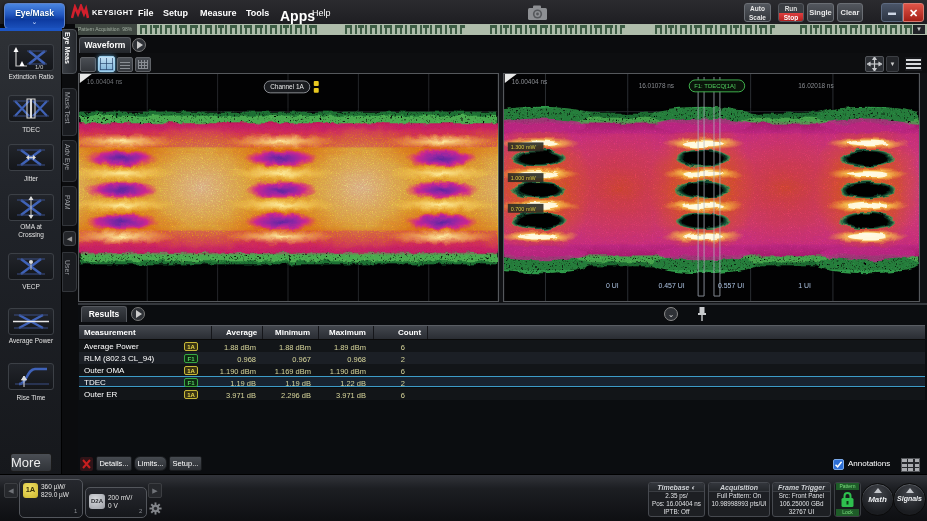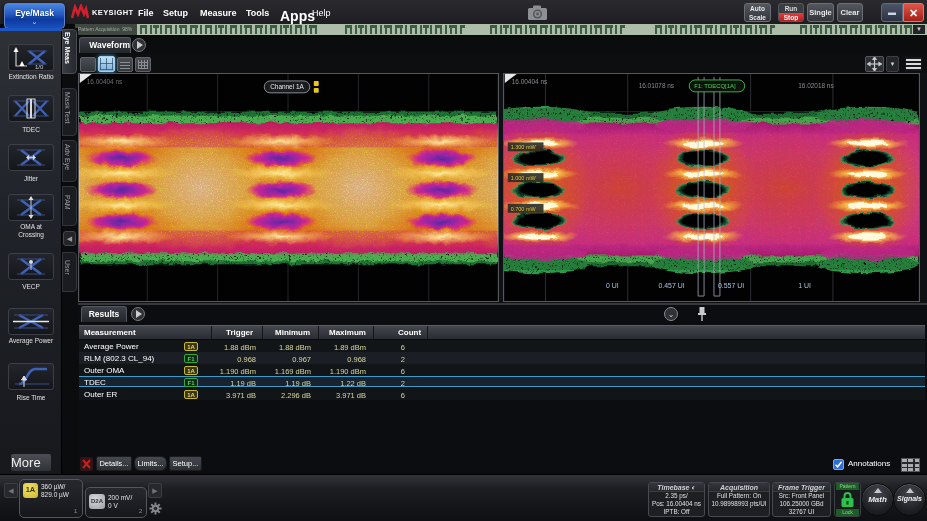--- a/index.html
+++ b/index.html
@@ -148,21 +148,21 @@
   <path d="M10 20 C18 20 18 5 26 5 L38 5" stroke="#3f62b8" stroke-width="2.5" fill="none"></path>
   <path d="M6 20 H40" stroke="#3a4f86" stroke-width="1"></path>
   <path d="M15 23 V12 M15 12 l2.5 4 h-5 Z" stroke="#ddd" stroke-width="1" fill="#ddd"></path>
  </svg>
 </div>
 <div class="slabel" style="top:394px;">Rise Time</div>
 
 <div class="abs" style="left:10px;top:453px;width:42px;height:19px;border-radius:3px;background:linear-gradient(#4a4e54,#303338);border:1px solid #1a1a1a;color:#eee;font-size:13px;text-align:left;line-height:18px;">More (1/3)</div>
 
 <div class="abs" style="left:78px;top:36px;width:849px;height:17px;background:#0b0c0e;"></div>
-<div class="abs" style="left:79px;top:37px;width:52px;height:16px;background:linear-gradient(#3c4046,#22252a);border:1px solid #55585e;border-bottom:none;border-radius:3px 3px 0 0;color:#fff;font-size:8.5px;font-weight:bold;text-align:right;line-height:15px;">Waveform</div>
+<div class="abs" style="left:79px;top:37px;width:52px;height:16px;background:linear-gradient(#3c4046,#22252a);border:1px solid #55585e;border-bottom:none;border-radius:3px 3px 0 0;color:#fff;font-size:8.5px;font-weight:bold;text-align:center;line-height:15px;">Waveform</div>
 <div class="abs" style="left:132px;top:38px;width:14px;height:14px;border-radius:50%;background:#2e3136;border:1px solid #777;"></div>
 <div class="abs" style="left:137px;top:41px;width:0;height:0;border-left:6px solid #ccc;border-top:4px solid rgba(0,0,0,0);border-bottom:4px solid rgba(0,0,0,0);"></div>
 
 <div class="abs" style="left:78px;top:53px;width:849px;height:20px;background:#0d0e10;"></div>
 <div class="abs" style="left:80px;top:57px;width:16px;height:15px;background:linear-gradient(#4a4e54,#33363b);border:1px solid #606368;border-radius:2px;"></div>
 <div class="abs" style="left:98px;top:56px;width:17px;height:16px;background:linear-gradient(#c2e0f4,#7fb2d8);border:1px solid #9fd0ec;border-radius:2px;
   box-shadow:0 0 4px #5aa0d0;"></div>
 <div class="abs" style="left:100px;top:58px;width:13px;height:12px;background:
   repeating-linear-gradient(0deg,rgba(40,70,110,0.7) 0 1px,rgba(0,0,0,0) 1px 6px),
   repeating-linear-gradient(90deg,rgba(40,70,110,0.7) 0 1px,rgba(0,0,0,0) 1px 6px);"></div>
@@ -507,21 +507,21 @@
 .hsep{ position:absolute; top:326px; width:1px; height:13px; background:#15161a; }
 .row{ position:absolute; left:79px; width:846px; height:12px; }
 .rn{ position:absolute; left:5px; top:2px; color:#fff; font-size:8px; }
 .rv{ position:absolute; top:2.5px; color:#d9d79c; font-size:7.5px; text-align:right; }
 .badge{ position:absolute; left:105px; top:1.5px; width:14px; height:9px; border-radius:2px;
   font-size:6px; font-weight:bold; text-align:center; line-height:9px; }
 .b1a{ background:#3a3514; border:1px solid #c8b838; color:#ecd94a; }
 .bf1{ background:#0e2a12; border:1px solid #38a844; color:#55d060; }
 </style>
 <div class="hd" style="left:84px;">Measurement</div>
-<div class="hd" style="left:226px;">Trigger</div>
+<div class="hd" style="left:226px;">Average</div>
 <div class="hd" style="left:275px;">Minimum</div>
 <div class="hd" style="left:329px;">Maximum</div>
 <div class="hd" style="left:398px;">Count</div>
 <div class="hsep" style="left:211px;"></div>
 <div class="hsep" style="left:262px;"></div>
 <div class="hsep" style="left:318px;"></div>
 <div class="hsep" style="left:373px;"></div>
 <div class="hsep" style="left:427px;"></div>
 
 <div class="row" style="top:340px;background:#121518;">

